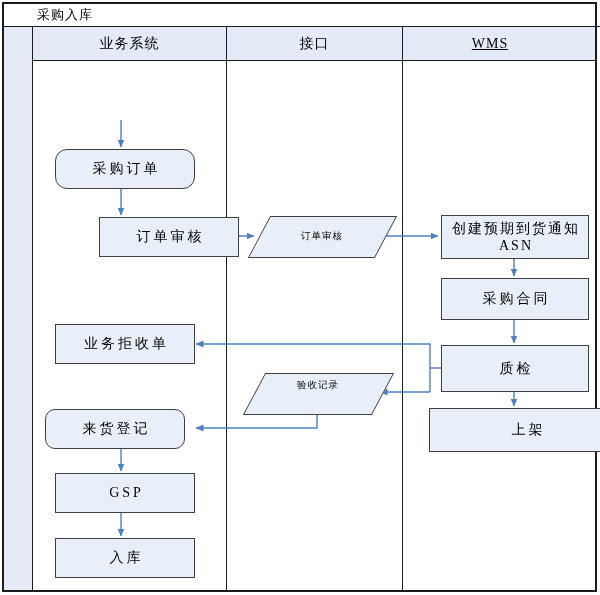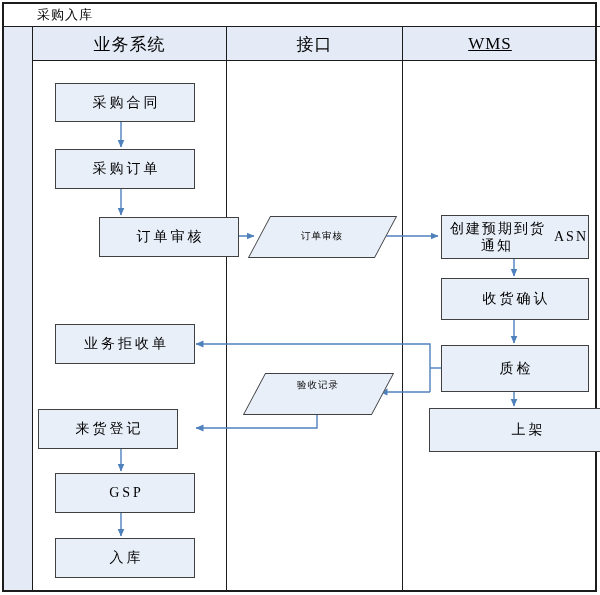--- a/index.html
+++ b/index.html
@@ -9,21 +9,21 @@
   }
   .frame{position:absolute;left:2px;top:2px;width:591px;height:586px;border:2px solid #1c1c1c;background:#fff;}
   .title-row{position:absolute;left:4px;top:4px;width:591px;height:22px;border-bottom:1px solid #1c1c1c;
     display:flex;align-items:center;padding-left:28px;}
   .title-row span{font-size:13px;letter-spacing:1px;padding-left:5px;}
   .side-col{position:absolute;left:4px;top:27px;width:28px;height:563px;
     background:var(--band-fill,#e4ebf6);border-right:1px solid #1c1c1c;}
   .header-band{position:absolute;left:33px;top:27px;width:562px;height:33px;
     background:var(--band-fill,#e4ebf6);border-bottom:1px solid #1c1c1c;}
   .lane-label{position:absolute;top:27px;height:34px;display:flex;align-items:center;justify-content:center;
-    font-size:17px;letter-spacing:1px;}
+    font-size:14px;letter-spacing:1px;}
   .divider{position:absolute;top:27px;width:1px;height:563px;background:#1c1c1c;}
   .node{position:absolute;background:var(--node-fill,#e9eff9);border:1px solid var(--node-border,#404040);
     display:flex;align-items:center;justify-content:center;text-align:center;
     font-size:14px;letter-spacing:3px;text-indent:3px;line-height:1.25;}
   .node.small-gap{letter-spacing:2px;text-indent:2px;}
   .node .ln{display:block;}
   .pgram{position:absolute;background:var(--node-fill,#e9eff9);border:1px solid var(--node-border,#404040);
     transform:skewX(-28deg);}
   .pgram-label{position:absolute;display:flex;align-items:center;justify-content:center;
     font-size:9.5px;letter-spacing:1px;text-indent:1px;}
@@ -66,35 +66,34 @@
     <path class="connector" d="M514,318 L514,343" marker-end="url(#arr)"></path>
     <path class="connector" d="M514,390 L514,406" marker-end="url(#arr)"></path>
     <path class="connector" d="M441,368 L430,368"></path>
     <path class="connector" d="M430,392 L430,344 L196,344" marker-end="url(#arr)"></path>
     <path class="connector" d="M430,392 L380,392" marker-end="url(#arr)"></path>
     <path class="connector" d="M317,413 L317,428 L196,428" marker-end="url(#arr)"></path>
     <path class="connector" d="M121,447 L121,471" marker-end="url(#arr)"></path>
     <path class="connector" d="M121,511 L121,536" marker-end="url(#arr)"></path>
   </svg>
 
-  <div class="node" style="left:55px;top:83px;width:138px;height:37px;">采购合同</div>
-  <div class="node" style="left:55px;top:149px;width:138px;height:38px;">采购订单</div>
+  <div class="node" style="left:55px;top:149px;width:138px;height:38px;border-radius:12px;">采购订单</div>
   <div class="node" style="left:55px;top:217px;width:138px;height:38px;margin-left:44px;">订单审核</div>
   <div class="node" style="left:55px;top:324px;width:138px;height:38px;">业务拒收单</div>
-  <div class="node" style="left:38px;top:409px;width:138px;height:38px;">来货登记</div>
+  <div class="node" style="left:45px;top:409px;width:138px;height:38px;border-radius:10px;">来货登记</div>
   <div class="node" style="left:55px;top:473px;width:138px;height:38px;">GSP</div>
   <div class="node" style="left:55px;top:538px;width:138px;height:38px;">入库</div>
 
   <div class="pgram" style="left:259px;top:216px;width:125px;height:40px;"></div>
   <div class="pgram-label" style="left:259px;top:216px;width:125px;height:40px;">订单审核</div>
 
   <div class="pgram" style="left:254px;top:373px;width:127px;height:40px;"></div>
   <div class="pgram-label" style="left:254px;top:373px;width:127px;height:24px;">验收记录</div>
 
-  <div class="node small-gap" style="left:441px;top:215px;width:146px;height:42px;flex-direction:row;">
+  <div class="node small-gap" style="left:441px;top:215px;width:146px;height:42px;flex-direction:column;">
     <span class="ln">创建预期到货通知</span>
     <span class="ln">ASN</span>
   </div>
-  <div class="node" style="left:441px;top:278px;width:146px;height:40px;">收货确认</div>
+  <div class="node" style="left:441px;top:278px;width:146px;height:40px;">采购合同</div>
   <div class="node" style="left:441px;top:345px;width:146px;height:45px;">质检</div>
   <div class="node" style="left:429px;top:408px;width:146px;height:42px;padding-left:24px;">上架</div>
 
 </div>
 
 </body></html>

